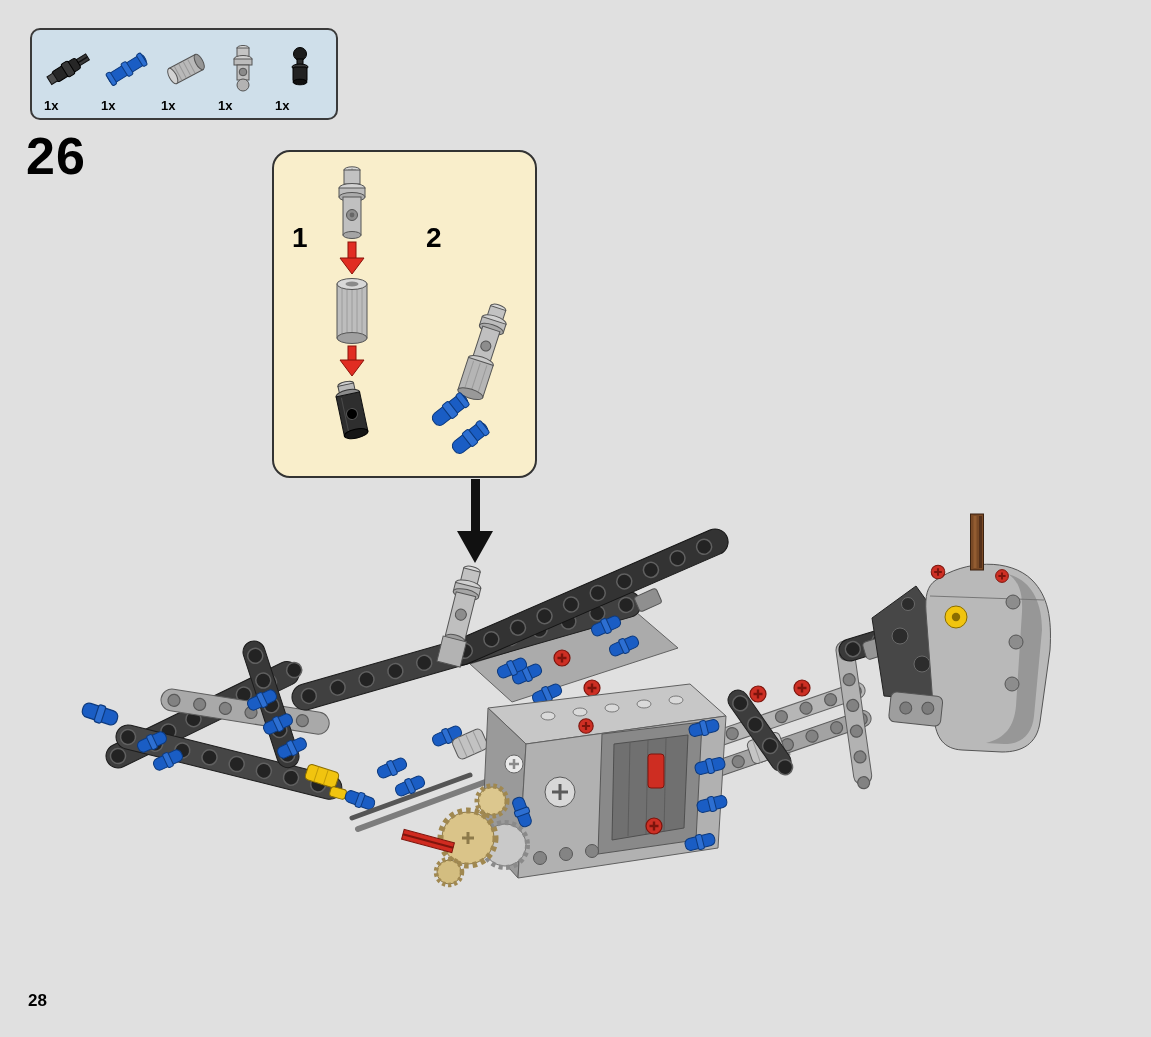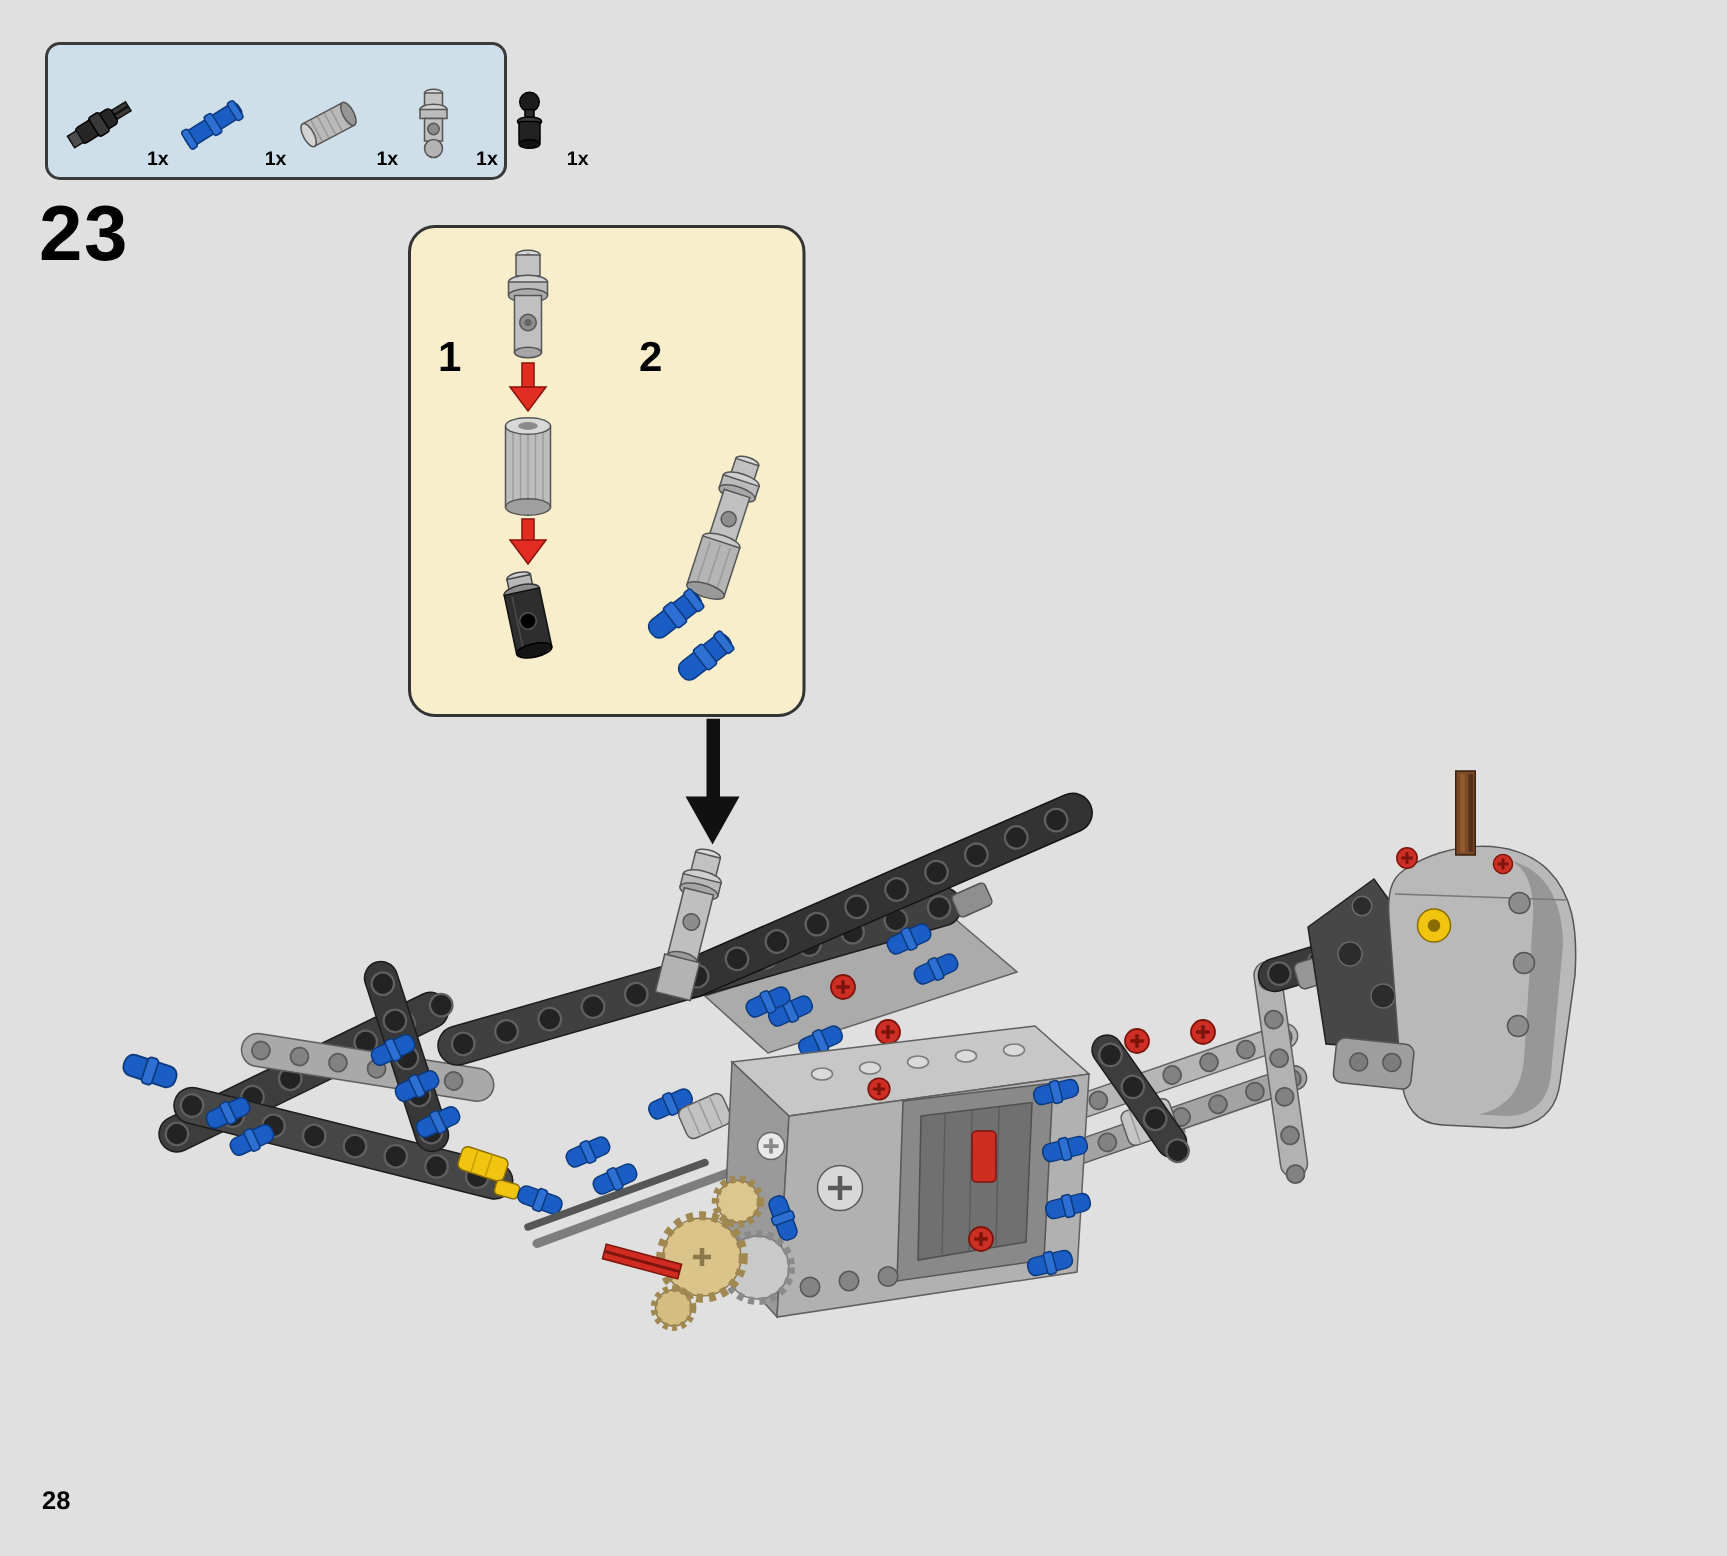--- a/index.html
+++ b/index.html
@@ -7,21 +7,21 @@
     position:relative;width:1151px;height:1037px;background:#e0e0e0;
     font-family:"Liberation Sans",sans-serif;overflow:hidden;color:#000;
   }
   
   .parts-box{
     position:absolute;left:30px;top:28px;width:308px;height:92px;
     background:#cfdfea;border:2px solid #3a3a3a;border-radius:10px;
     box-sizing:border-box;display:flex;align-items:flex-end;
     padding:4px 8px 5px 8px;
   }
-  .part-cell{flex:1;height:100%;display:flex;justify-content:flex-end;align-items:flex-end;}
+  .part-cell{flex:1;height:100%;display:flex;flex-direction:column;justify-content:flex-end;align-items:flex-start;}
   .part-cell svg{display:block;margin:0 auto;}
   .part-count{font-size:13px;font-weight:bold;line-height:14px;margin-left:4px;}
   
   .step-number{position:absolute;left:26px;top:126px;font-size:52px;font-weight:bold;letter-spacing:1px;}
   
   .inset{
     position:absolute;left:272px;top:150px;width:265px;height:328px;
     background:#f9eecb;border:2px solid #333;border-radius:18px;box-sizing:border-box;
   }
   .inset-art{position:absolute;left:0;top:0;}
@@ -100,21 +100,21 @@
         <circle cx="21" cy="11" r="6.5" fill="#1c1c1c" stroke="#000"></circle>
         <rect x="18" y="16" width="6" height="6" fill="#2b2b2b" stroke="#000"></rect>
         <ellipse cx="21" cy="24" rx="8" ry="3" fill="#3c3c3c" stroke="#000"></ellipse>
         <rect x="14" y="24" width="14" height="15" rx="2" fill="#222" stroke="#000"></rect>
         <ellipse cx="21" cy="39" rx="7" ry="2.8" fill="#111" stroke="#000"></ellipse>
       </svg>
       <span class="part-count">1x</span>
     </div>
   </div>
 
-  <div class="step-number">23</div>
+  <div class="step-number">26</div>
 
   <div class="inset">
     <svg class="inset-art" width="261" height="324" viewBox="0 0 261 324">
       <defs>
         <g id="ipin">
           <rect x="-20" y="-7" width="40" height="14" rx="6" fill="#1a5dc4" stroke="#0d3a7e"></rect>
           <rect x="-4" y="-8.5" width="8" height="17" rx="2" fill="#2d6fd2" stroke="#0d3a7e"></rect>
           <rect x="13" y="-8" width="6" height="16" rx="2" fill="#2d6fd2" stroke="#0d3a7e"></rect>
         </g>
       </defs>

